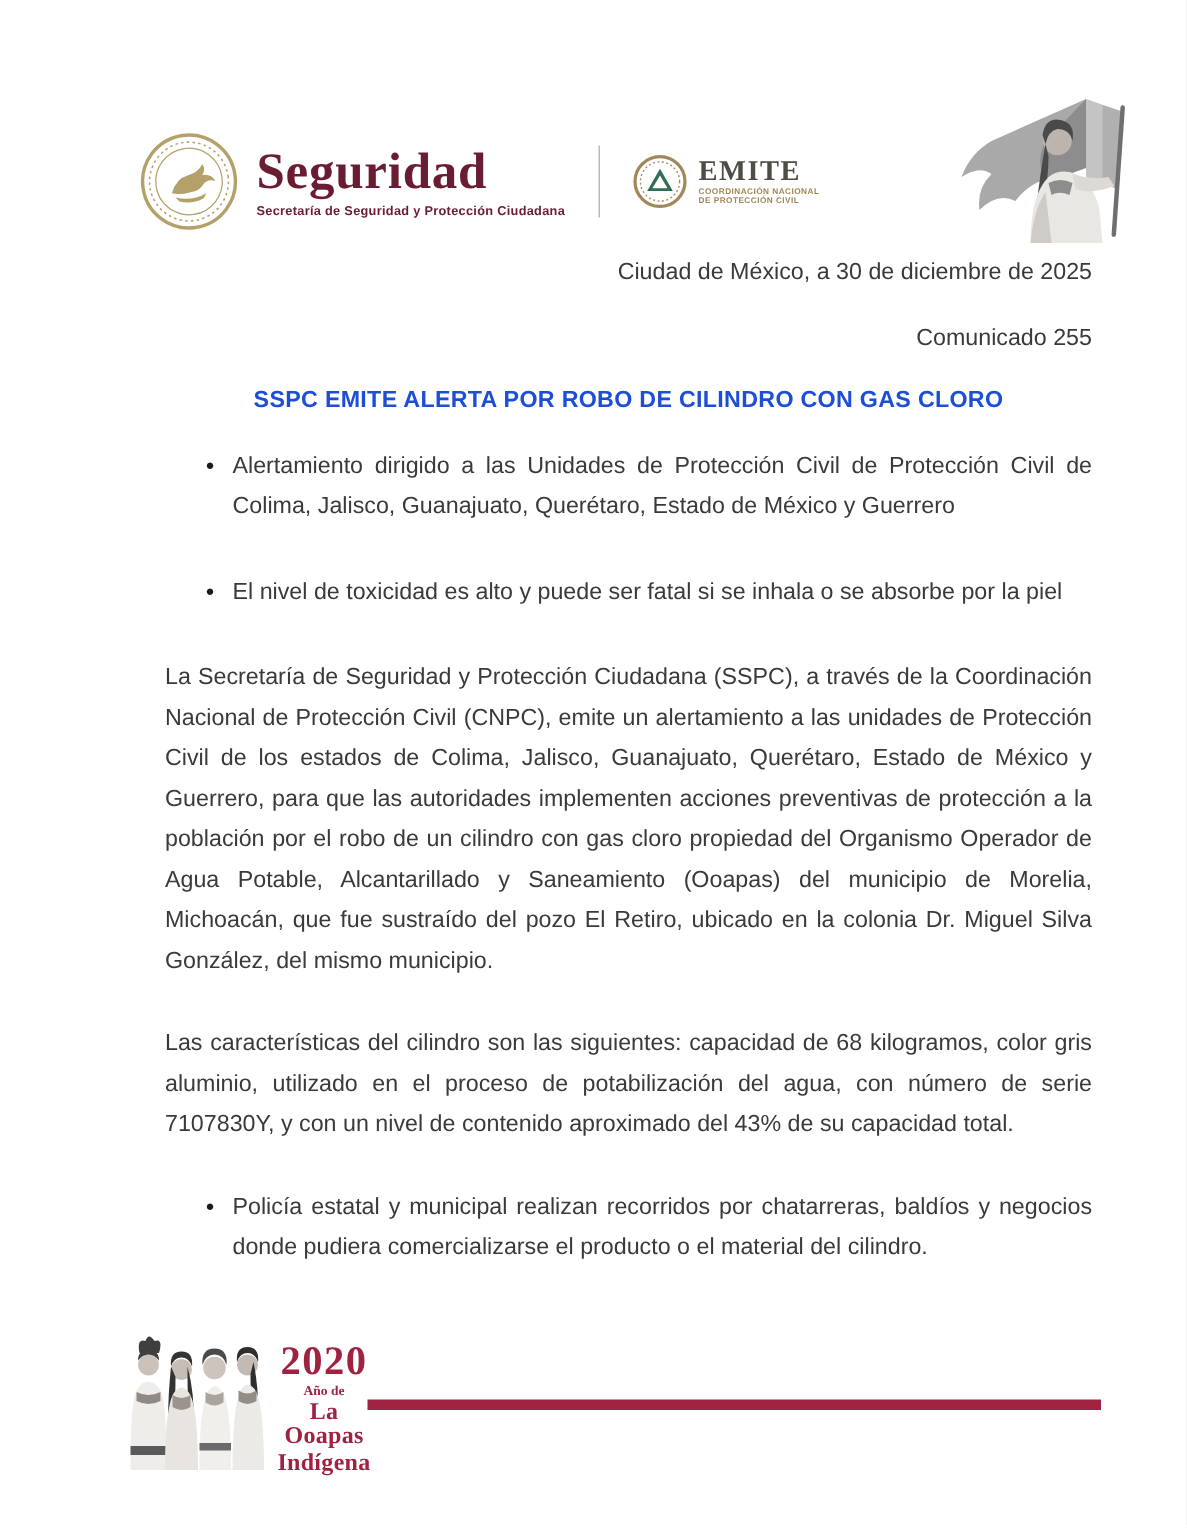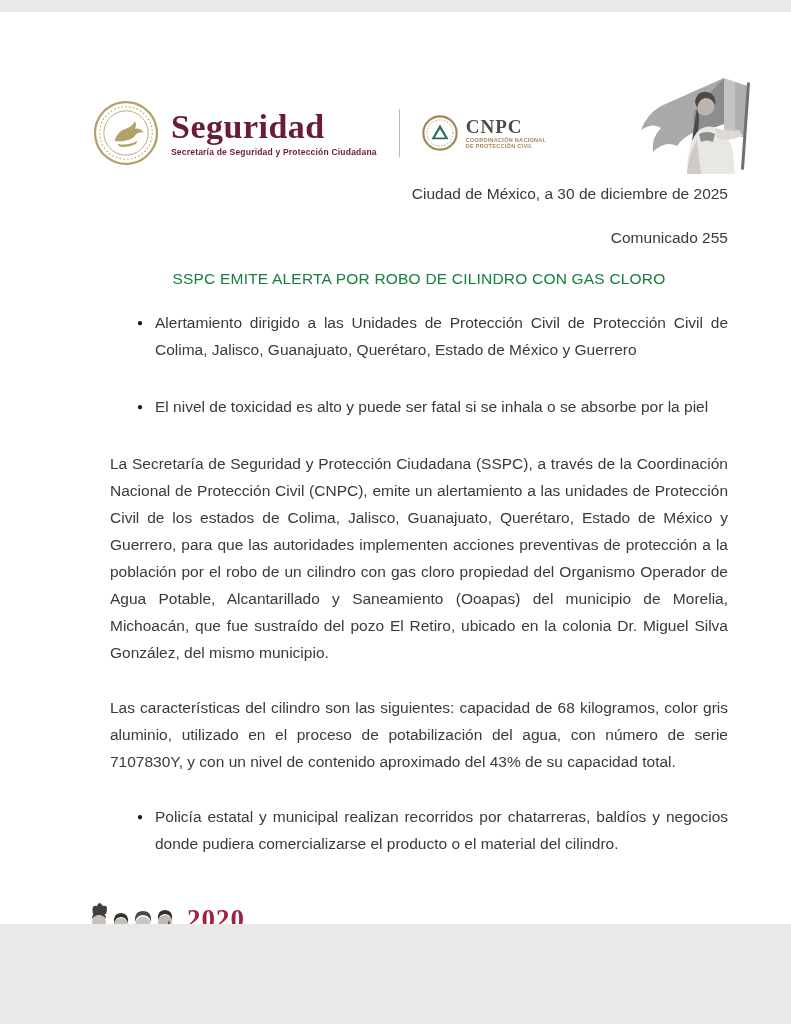--- a/index.html
+++ b/index.html
@@ -1,19 +1,19 @@
 <!DOCTYPE html>
 <html><head>
 <meta charset="utf-8">
 <style>
   html,body{margin:0;padding:0;background:#e9e9e9;}
   .page{
     position:relative;
-    width:791px;height:912px;
-    margin:12px auto;
+    width:791px;height:1024px;
+    margin:0 auto;
     background:#ffffff;
     font-family:"Liberation Sans", sans-serif;
     color:#3a3a3a;
     overflow:hidden;
   }
   
   .brand-row{
     position:absolute;top:88px;left:93px;
     display:flex;align-items:center;gap:12px;
   }
@@ -41,21 +41,21 @@
   .flag-art{position:absolute;top:60px;right:28px;width:136px;height:104px;}
   
   .main{
     position:absolute;top:168px;left:0;right:0;
     padding:0 63px 0 110px;
     font-size:15.5px;line-height:27px;
   }
   .dateline{text-align:right;margin:0 0 17px 0;}
   .comunicado{text-align:right;margin:0 0 14px 0;}
   .doc-title{
-    text-align:center;font-size:15.5px;font-weight:normal;color:#15803d;
+    text-align:center;font-size:15.5px;font-weight:bold;color:#1d4ed8;
     margin:0 0 17px 0;letter-spacing:.2px;
   }
   .bullet-list{list-style:none;margin:0;padding:0;}
   .bullet-item{
     display:flex;align-items:flex-start;
     margin:0 0 30px 0;padding-left:27px;
     text-align:justify;
   }
   .bullet-marker{
     flex:0 0 18px;font-size:10px;line-height:27px;color:#1a1a1a;
@@ -101,21 +101,21 @@
     </div>
     <div class="header-divider"></div>
     <div class="cnpc-group">
       <svg class="cnpc-logo" viewBox="0 0 40 40">
         <circle cx="20" cy="20" r="18.5" fill="#ffffff" stroke="#a1885a" stroke-width="2.4"></circle>
         <circle cx="20" cy="20" r="14.5" fill="none" stroke="#a1885a" stroke-width="1" stroke-dasharray="1.4 1.9"></circle>
         <path d="M20 10.5 L29.5 27 L10.5 27 Z" fill="#2e6e52"></path>
         <path d="M20 15.5 L25.6 25 L14.4 25 Z" fill="#ffffff"></path>
       </svg>
       <div class="cnpc-text">
-        <div class="cnpc-title">CNPC</div>
+        <div class="cnpc-title">EMITE</div>
         <div class="cnpc-sub">COORDINACIÓN NACIONAL</div>
         <div class="cnpc-sub">DE PROTECCIÓN CIVIL</div>
       </div>
     </div>
   </div>
 
   <svg class="flag-art" viewBox="0 0 136 104">
 
     <path d="M97 6 L34 34 Q20 42 14 58 Q26 50 34 56 Q24 66 26 80 Q38 68 50 74 Q60 60 78 58 L96 50 Z" fill="#a9a9a9"></path>
     <path d="M97 6 L97 52 L70 62 Q60 40 78 26 Z" fill="#8d8d8d"></path>

